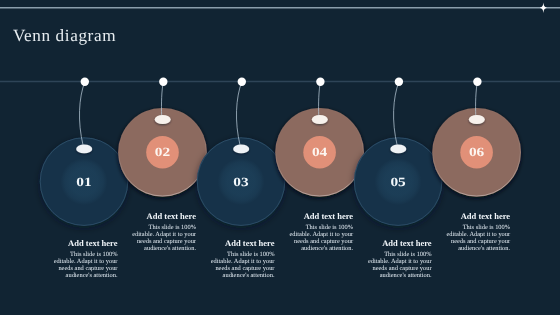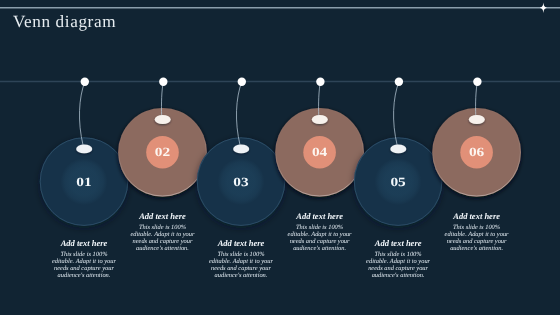--- a/index.html
+++ b/index.html
@@ -3,23 +3,23 @@
 <meta charset="utf-8">
 <style>
   html,body{margin:0;padding:0;background:#112433;}
   body{width:560px;height:315px;overflow:hidden;
        font-family:"Liberation Serif",serif;
        -webkit-font-smoothing:antialiased;
        text-rendering:geometricPrecision;}
   svg text{-webkit-font-smoothing:antialiased;}
   #slide{position:relative;width:560px;height:315px;background:#112433;overflow:hidden;}
   svg.layer{position:absolute;left:0;top:0;width:560px;height:315px;}
-  #title{position:absolute;left:13px;top:12px;font-size:17.2px;letter-spacing:0.6px;
+  #title{position:absolute;left:13px;top:26px;font-size:17.2px;letter-spacing:0.6px;
          color:#e7edf1;line-height:1.2;white-space:nowrap;}
-  .txt{position:absolute;text-align:center;width:67px;font-style:italic;}
+  .txt{position:absolute;text-align:right;width:67px;}
   .txt .hd{font-size:8.5px;font-weight:bold;color:#f1f6fa;line-height:1.05;margin:0 0 2.6px 0;
            white-space:nowrap;}
   .txt .bd{font-size:6.4px;line-height:1.12;color:#e4edf4;margin:0;}
 </style>
 </head>
 <body>
 
 <div id="slide">
 
   <svg class="layer" id="art" viewBox="0 0 560 315">

